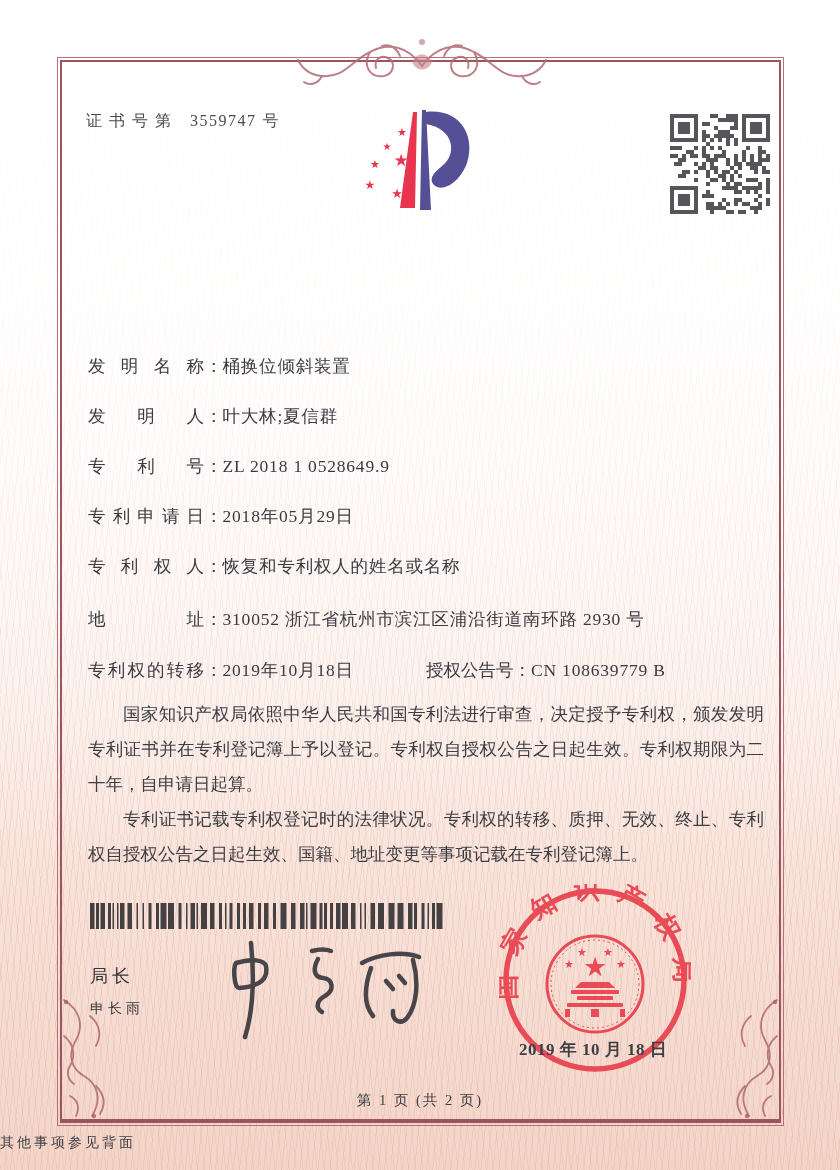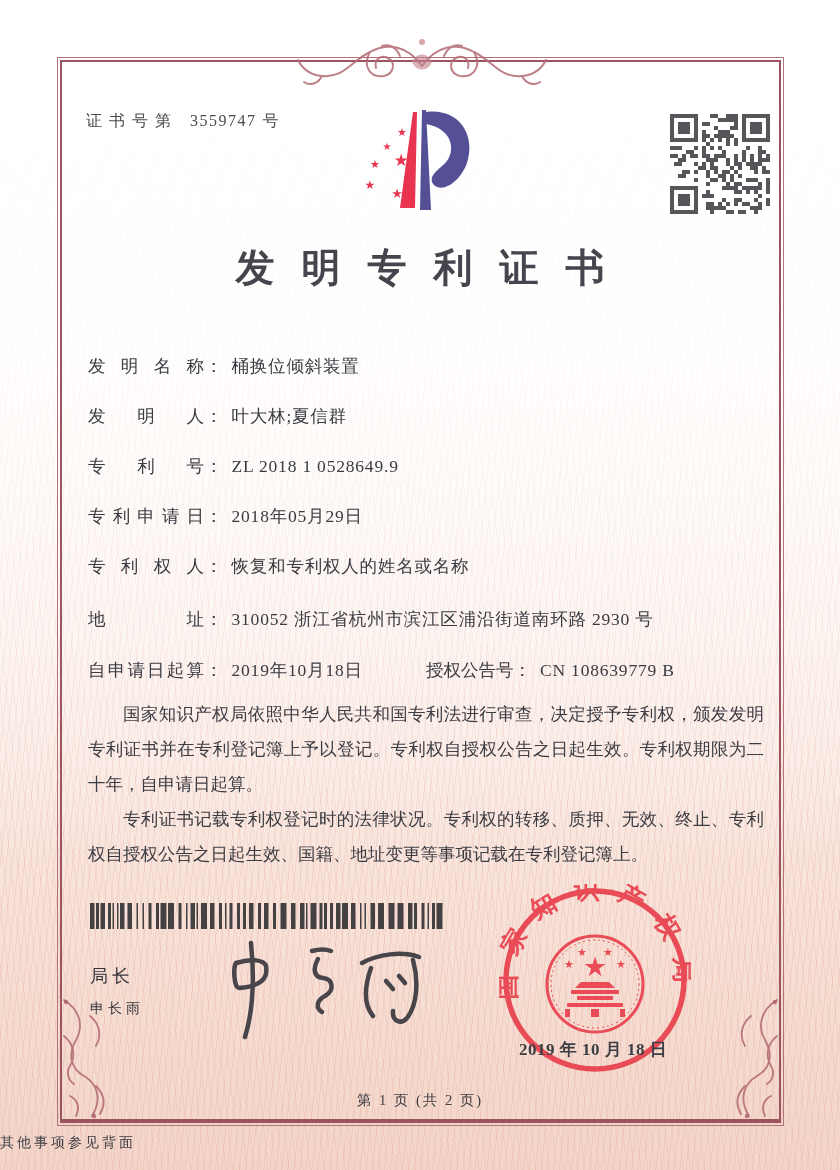--- a/index.html
+++ b/index.html
@@ -29,21 +29,21 @@
   .certno .num{letter-spacing:1.5px;margin-left:12px;}
   .certno .suf{margin-left:6px;}
 
   .title{left:0;right:0;top:241px;text-align:center;font-size:39px;font-weight:600;
          color:#45454d;letter-spacing:27px;padding-left:27px;}
 
   .fields{left:88px;top:346px;right:70px;height:345px;font-size:17.5px;color:#3a3a41;}
   .frow{position:absolute;left:0;white-space:nowrap;}
   .flabel{display:inline-block;width:116px;text-align:justify;text-align-last:justify;}
   .fcolon{margin-left:1px;}
-  .fvalue{margin-left:9px;letter-spacing:.8px;}
+  .fvalue{letter-spacing:.8px;}
   .fextra{position:absolute;left:338px;top:0;white-space:nowrap;}
 
   .bodytext{left:88px;top:697px;width:676px;font-size:17.5px;line-height:35px;
             color:#3c3c43;text-align:justify;}
   .bodytext p{margin:0;text-indent:2em;}
 
   .issuer-title{left:90px;top:964px;font-size:18px;letter-spacing:4px;color:#35353c;font-weight:500;}
   .issuer-name{left:90px;top:1000px;font-size:14px;letter-spacing:4px;color:#35353c;font-weight:500;}
 
   .seal-date{left:519px;top:1038px;font-size:17px;letter-spacing:.5px;color:#3e3e45;
@@ -400,21 +400,20 @@
         <rect x="20" y="96" width="4" height="4" fill="#55555a"></rect>
         <rect x="24" y="96" width="4" height="4" fill="#55555a"></rect>
         <rect x="40" y="96" width="4" height="4" fill="#55555a"></rect>
         <rect x="56" y="96" width="4" height="4" fill="#55555a"></rect>
         <rect x="60" y="96" width="4" height="4" fill="#55555a"></rect>
         <rect x="68" y="96" width="4" height="4" fill="#55555a"></rect>
         <rect x="72" y="96" width="4" height="4" fill="#55555a"></rect>
         <rect x="84" y="96" width="4" height="4" fill="#55555a"></rect>
       </svg>
 
-    <div class="abs title">发明专利证书</div>
 
     <div class="abs fields">
       <div class="frow" style="top:8px">
         <span class="flabel">发明名称</span><span class="fcolon">：</span><span class="fvalue">桶换位倾斜装置</span>
       </div>
       <div class="frow" style="top:58px">
         <span class="flabel">发明人</span><span class="fcolon">：</span><span class="fvalue">叶大林;夏信群</span>
       </div>
       <div class="frow" style="top:108px">
         <span class="flabel">专利号</span><span class="fcolon">：</span><span class="fvalue">ZL 2018 1 0528649.9</span>
@@ -422,21 +421,21 @@
       <div class="frow" style="top:158px">
         <span class="flabel">专利申请日</span><span class="fcolon">：</span><span class="fvalue">2018年05月29日</span>
       </div>
       <div class="frow" style="top:208px">
         <span class="flabel">专利权人</span><span class="fcolon">：</span><span class="fvalue">恢复和专利权人的姓名或名称</span>
       </div>
       <div class="frow" style="top:261px">
         <span class="flabel">地址</span><span class="fcolon">：</span><span class="fvalue">310052 浙江省杭州市滨江区浦沿街道南环路 2930 号</span>
       </div>
       <div class="frow" style="top:312px">
-        <span class="flabel">自申请日起算</span><span class="fcolon">：</span><span class="fvalue">2019年10月18日</span>
+        <span class="flabel">专利权的转移</span><span class="fcolon">：</span><span class="fvalue">2019年10月18日</span>
         <span class="fextra">
           <span>授权公告号</span><span>：</span><span class="fvalue">CN 108639779 B</span>
         </span>
       </div>
     </div>
 
     <div class="abs bodytext">
       <p>国家知识产权局依照中华人民共和国专利法进行审查，决定授予专利权，颁发发明专利证书并在专利登记簿上予以登记。专利权自授权公告之日起生效。专利权期限为二十年，自申请日起算。</p>
       <p>专利证书记载专利权登记时的法律状况。专利权的转移、质押、无效、终止、专利权自授权公告之日起生效、国籍、地址变更等事项记载在专利登记簿上。</p>
     </div>

